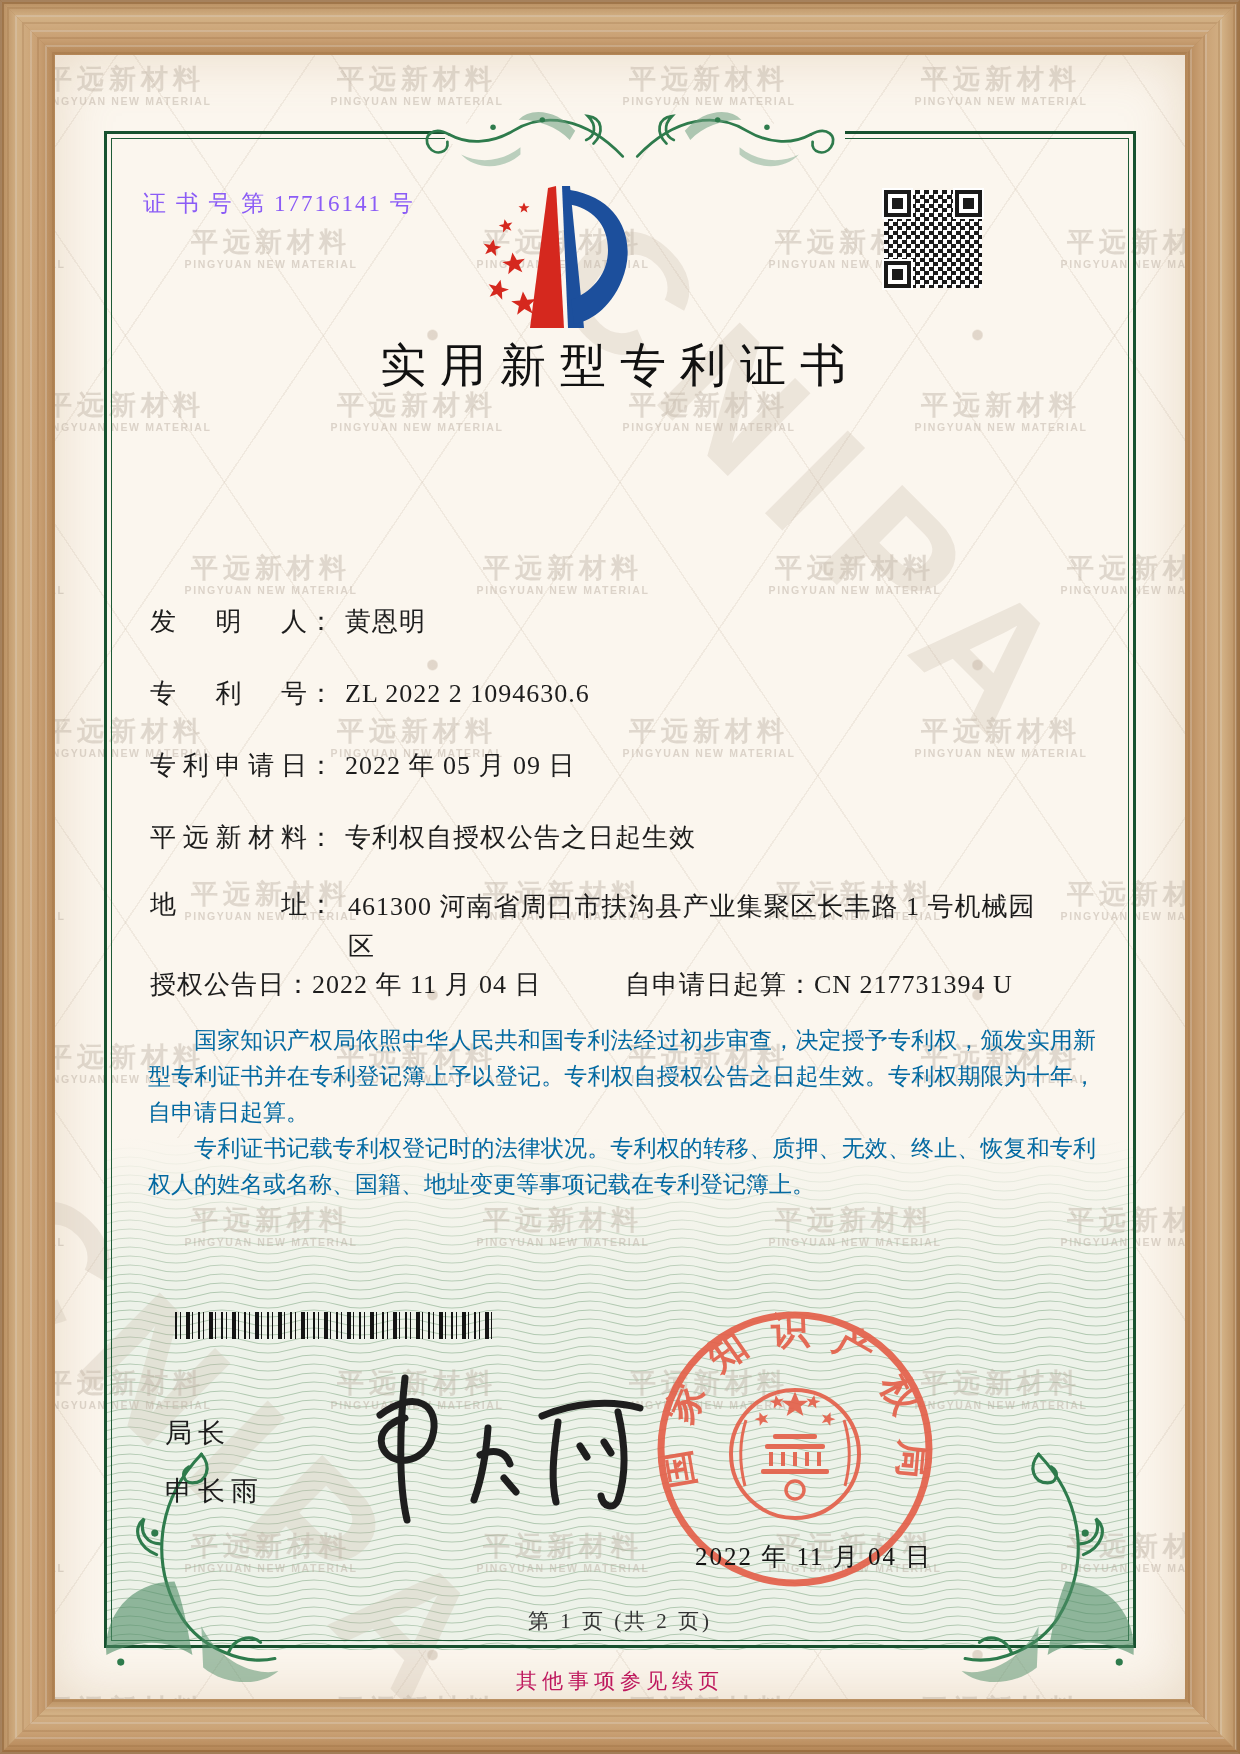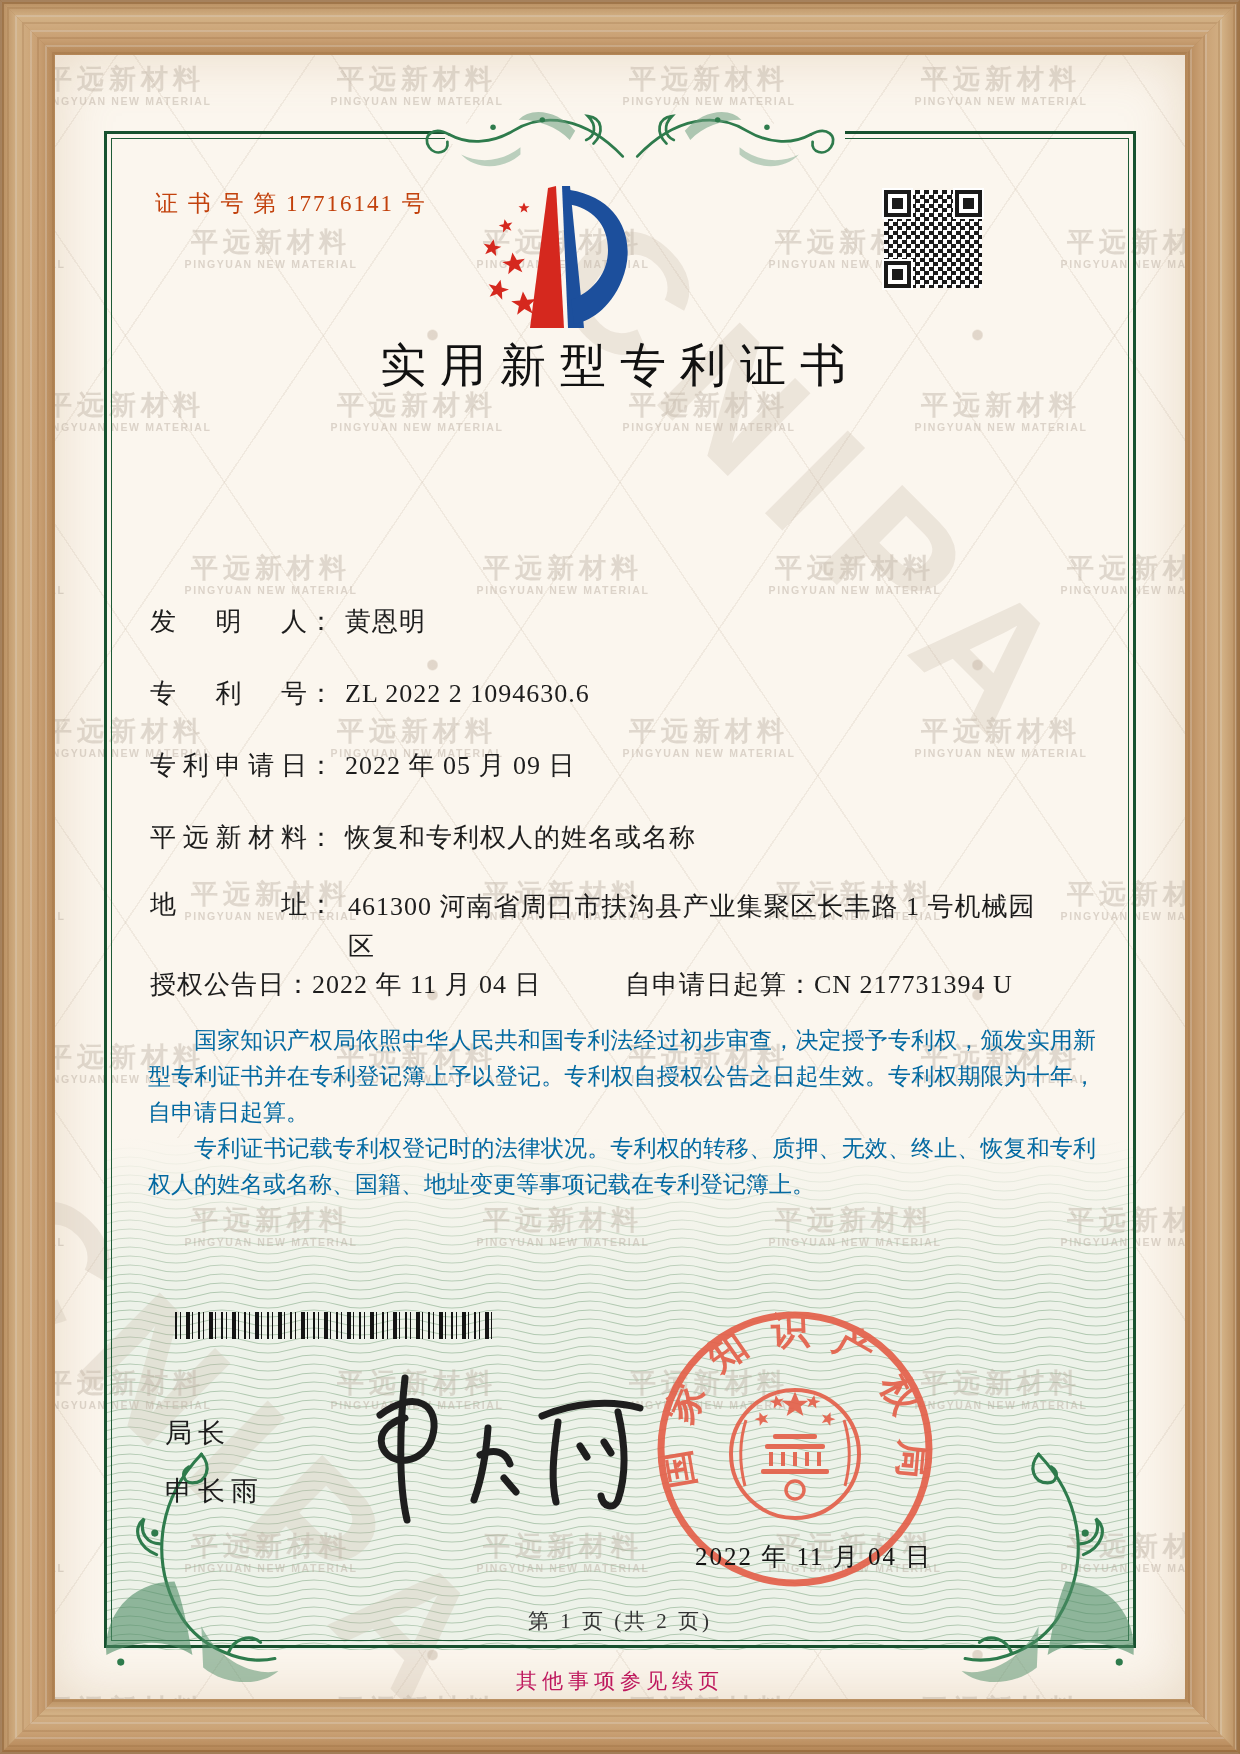--- a/index.html
+++ b/index.html
@@ -67,21 +67,21 @@
   .gborder{position:absolute;left:49px;top:76px;width:1032px;height:1517px;
     border:3px solid #17512f;box-sizing:border-box;}
   .gborder::before{content:"";position:absolute;inset:4px;border:1.5px solid #1d5c37;}
   .gb-gap{position:absolute;left:390px;top:69px;width:400px;height:20px;background:#fbf6ee;}
 
   
   .orn{position:absolute;z-index:6;}
 
   
   .abs{position:absolute;z-index:7;color:#222;}
-  .certno{left:88px;top:133px;font-size:23px;letter-spacing:2px;color:#c2410c;margin-left:12px;}
+  .certno{left:88px;top:133px;font-size:23px;letter-spacing:2px;color:#8b5cf6;}
   .title{left:0;width:1130px;top:280px;text-align:center;font-size:46px;font-weight:normal;
     letter-spacing:14px;color:#111;}
   .row{left:95px;font-size:26px;letter-spacing:1px;white-space:nowrap;color:#1d1d1d;}
   .fl{display:inline-block;width:158px;text-align:justify;text-align-last:justify;}
   .fv{margin-left:10px;}
   .fv.addr{display:inline-block;white-space:normal;width:700px;vertical-align:top;line-height:40px;margin-left:13px;}
   .grant2{position:absolute;left:475px;top:0;}
   .paras{left:93px;top:968px;width:948px;font-size:23px;line-height:36px;text-align:justify;
     color:#0369a1;z-index:7;position:absolute;}
   .paras p{margin:0;text-indent:2em;}
@@ -424,21 +424,21 @@
     <div class="abs row" style="top:549px">
       <span class="fl">发明人</span><span>：</span><span class="fv">黄恩明</span>
     </div>
     <div class="abs row" style="top:621px">
       <span class="fl">专利号</span><span>：</span><span class="fv">ZL 2022 2 1094630.6</span>
     </div>
     <div class="abs row" style="top:693px">
       <span class="fl">专利申请日</span><span>：</span><span class="fv">2022 年 05 月 09 日</span>
     </div>
     <div class="abs row" style="top:765px">
-      <span class="fl">平远新材料</span><span>：</span><span class="fv">恢复和专利权人的姓名或名称</span>
+      <span class="fl">平远新材料</span><span>：</span><span class="fv">专利权自授权公告之日起生效</span>
     </div>
     <div class="abs row" style="top:832px">
       <span class="fl">地址</span><span>：</span><span class="fv addr">461300 河南省周口市扶沟县产业集聚区长丰路 1 号机械园区</span>
     </div>
     <div class="abs row" style="top:912px">
       <span>授权公告日</span><span>：</span><span>2022 年 11 月 04 日</span>
       <span class="grant2"><span>自申请日起算</span><span>：</span><span>CN 217731394 U</span></span>
     </div>
 
     <div class="paras">

